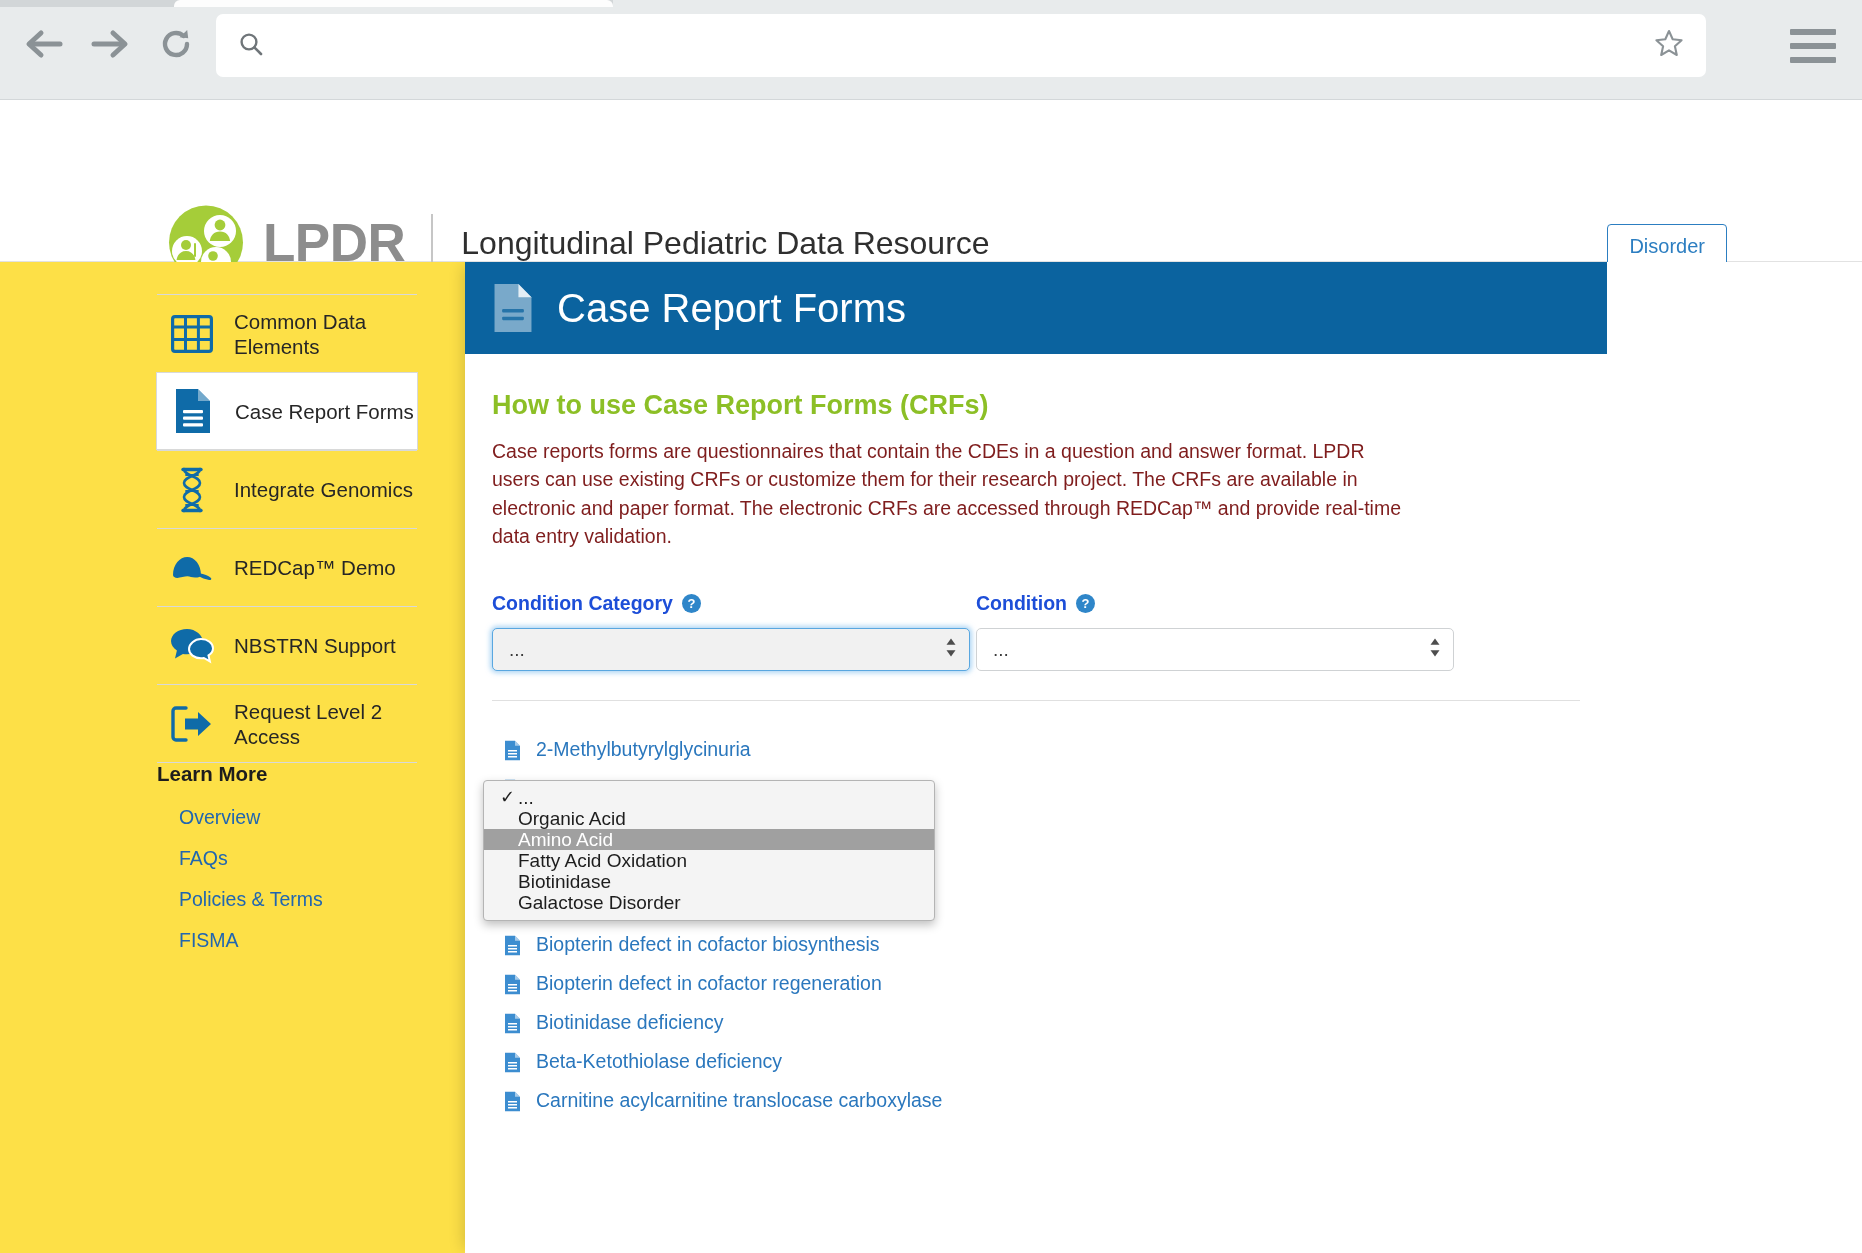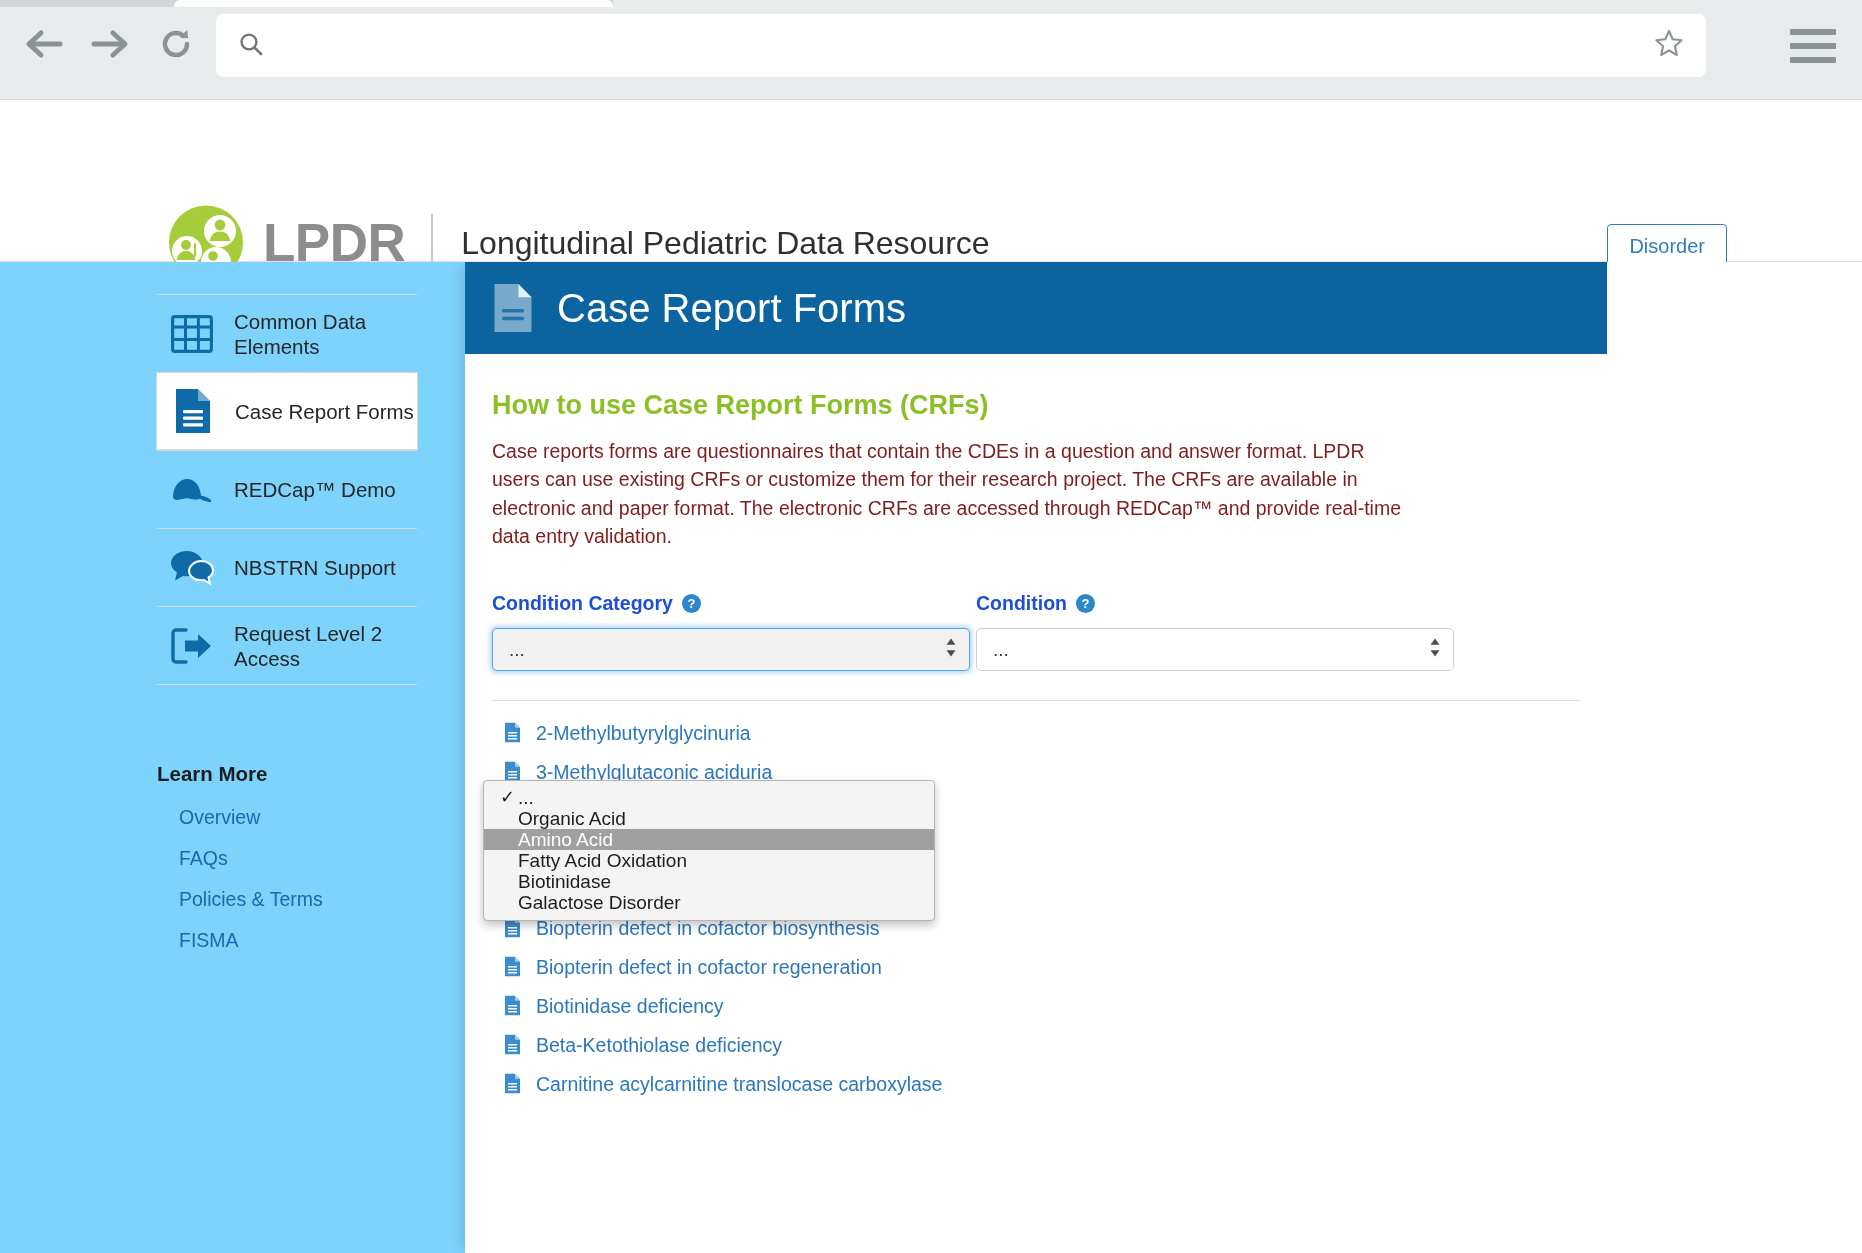--- a/index.html
+++ b/index.html
@@ -129,21 +129,21 @@
     background: #eeefef;
     overflow: hidden;
   }
 
   
   .sidebar {
     position: absolute;
     left: 0; top: 0;
     width: 548px;
     height: 991px;
-    background: #7dd3fc;
+    background: #fde047;
   }
   .side-nav {
     position: absolute;
     left: 157px; top: 32px;
     width: 260px;
   }
   .side-item {
     display: flex;
     align-items: center;
     border-top: 1px solid #d8d9d9;
@@ -312,21 +312,21 @@
   .dd-option .dd-text { flex: 1 1 auto; }
   .dd-option.selected {
     background: #a0a0a0;
     color: #ffffff;
   }
 
   
   .crf-list { margin-top: 21px; }
   .crf-item {
     display: flex;
-    align-items: flex-start;
+    align-items: flex-end;
     height: 39px;
     cursor: pointer;
   }
   .crf-icon {
     width: 17px; height: 21px;
     flex: 0 0 auto;
     margin-right: 15px;
     margin-left: 12px;
   }
   .crf-text {
@@ -454,20 +454,36 @@
             <g fill="#ffffff">
               <rect x="9" y="22" width="20" height="3.2" rx="1"></rect>
               <rect x="9" y="28.6" width="20" height="3.2" rx="1"></rect>
               <rect x="9" y="35.2" width="20" height="3.2" rx="1"></rect>
             </g>
           </svg>
         </span>
         <span class="si-label">Case Report Forms</span>
       </div>
 
+      <div class="side-item">
+        <span class="si-icon">
+          <svg width="30" height="46" viewBox="0 0 30 46">
+            <g stroke="#0f6ba8" stroke-width="2.6" fill="none" stroke-linecap="round">
+              <path d="M7 2c0 7 16 7 16 14s-16 7-16 14 16 7 16 14"></path>
+              <path d="M23 2c0 7-16 7-16 14s16 7 16 14-16 7-16 14"></path>
+              <line x1="6" y1="2.5" x2="24" y2="2.5" stroke-width="3.4"></line>
+              <line x1="9" y1="8" x2="21" y2="8" stroke-width="1.8"></line>
+              <line x1="9" y1="24" x2="21" y2="24" stroke-width="1.8"></line>
+              <line x1="9" y1="38" x2="21" y2="38" stroke-width="1.8"></line>
+              <line x1="6" y1="43.5" x2="24" y2="43.5" stroke-width="3.4"></line>
+            </g>
+          </svg>
+        </span>
+        <span class="si-label">Integrate Genomics</span>
+      </div>
 
       <div class="side-item">
         <span class="si-icon">
           <svg width="46" height="30" viewBox="0 0 46 30">
             <path d="M4 22c0-10.5 6.8-18 14.2-18S32 11.5 32 22c0 1.6-2.6 2.6-6 2.6-3.2 0-5-1.3-7.6-1.3S11 24.9 8.4 24.9C5.8 24.9 4 23.8 4 22z" fill="#0f6ba8"></path>
             <path d="M30.5 20.3c4.4.6 9 2.4 11.2 4.4 1.3 1.2.4 2.6-1.6 2.3-3.6-.6-8-2.3-10.6-4z" fill="#0f6ba8"></path>
           </svg>
         </span>
         <span class="si-label">REDCap™ Demo</span>
       </div>

